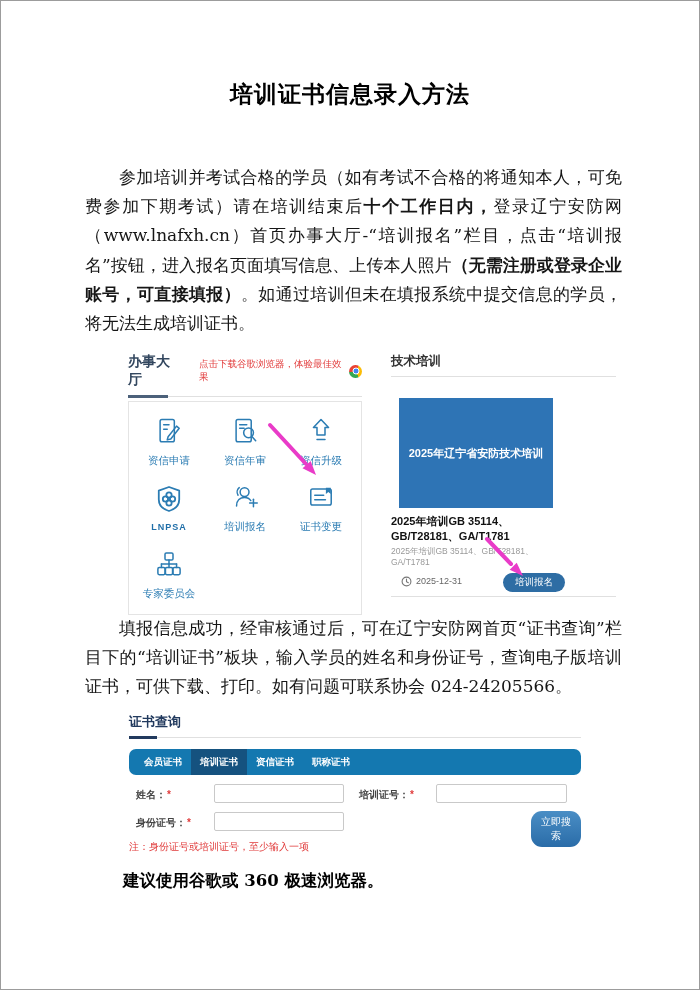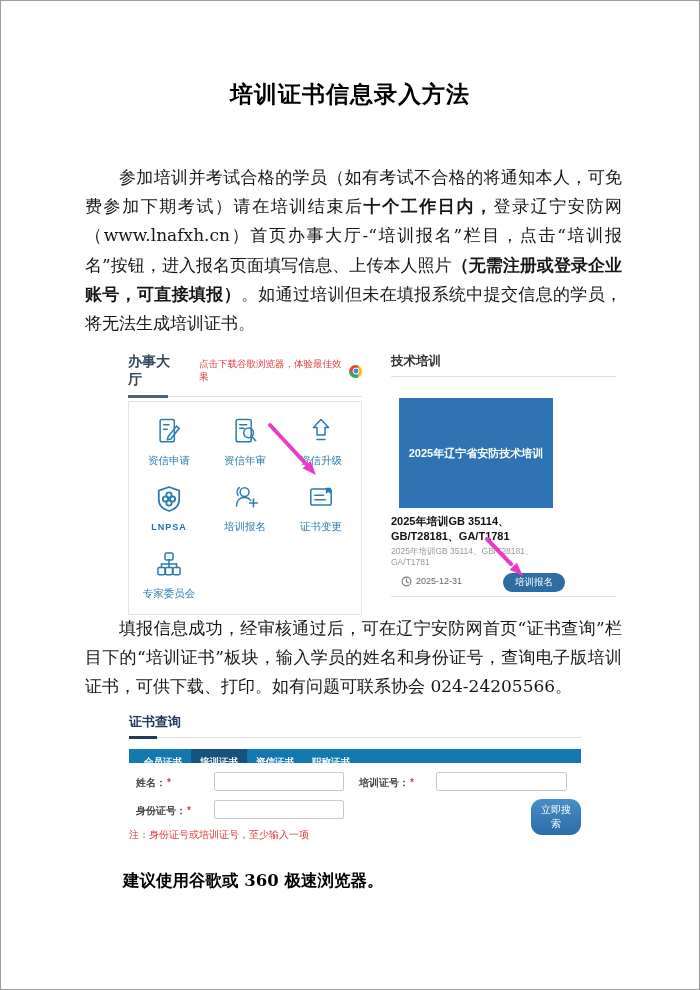--- a/index.html
+++ b/index.html
@@ -69,21 +69,21 @@
     position:absolute;left:110px;top:0;border:none;background:#2e6da4;color:#fff;
     font-size:9.5px;padding:3px 12px;border-radius:10px;font-family:"Liberation Sans", sans-serif;cursor:pointer;
   }
   .tt-divider{position:absolute;top:243px;left:0;width:225px;height:1px;background:#e0e0e0;}
   .arrow-r{left:92px;top:183px;width:48px;height:46px;}
   
   .cq{left:128px;top:712px;width:452px;}
   .cq-title{font-size:13px;font-weight:bold;color:#223a5e;}
   .cq .thin-line{margin-top:6px;}
   .cq .thin-line i{width:28px;background:#223a5e;}
-  .cq-tabs{margin-top:11px;height:14px;background:#1478b0;display:flex;padding-left:6px;}
+  .cq-tabs{margin-top:11px;height:26px;background:#1478b0;display:flex;padding-left:6px;border-radius:7px;}
   .tab{padding:0 9px;line-height:26px;color:#fff;font-size:9.5px;font-weight:bold;cursor:pointer;}
   .tab.active{background:#15527f;}
   .cq-form{position:relative;margin-top:9px;height:52px;}
   .lbl{position:absolute;font-size:10px;font-weight:bold;color:#444;}
   .star{font-style:normal;color:#e03a3a;margin-left:1px;}
   .cq-form input{
     position:absolute;height:19px;border:1px solid #c9c9c9;border-radius:2px;background:#fff;
     box-sizing:border-box;padding:0 4px;font-size:10px;
   }
   .lbl-name{left:7px;top:4px;}   .inp-name{left:85px;top:0;width:130px;}

